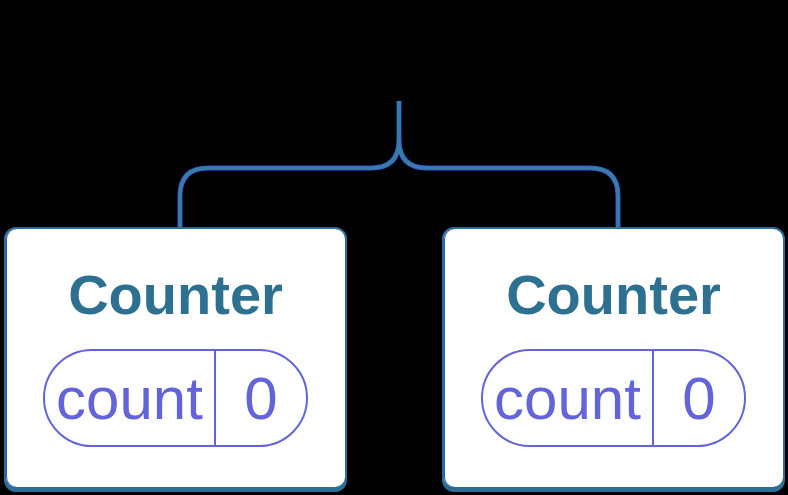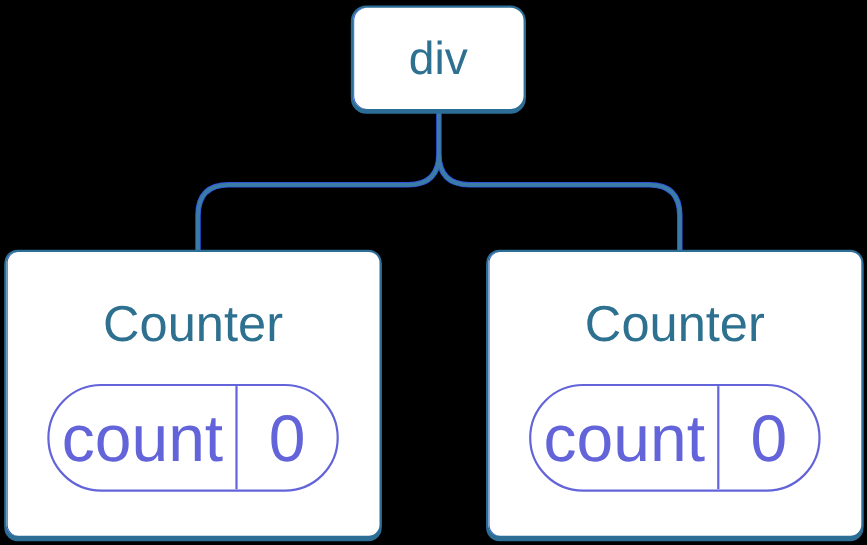--- a/index.html
+++ b/index.html
@@ -64,22 +64,22 @@
     align-items: center;
     box-shadow: 0 3px 0 var(--teal-border, #2d6e96),
                 inset 1px 0 0 var(--accent-blue, #2f55e0);
   }
   .card.left  { left: 4px; }
   .card.right { left: 442px; }
   .card-title {
     margin-top: 38px;
     height: 55px;
     line-height: 55px;
-    font-size: 46px;
-    font-weight: 400;
+    font-size: 56px;
+    font-weight: 700;
     color: var(--teal-text, #2d7090);
   }
   .pill {
     margin-top: 27px;
     width: 265px;
     height: 98px;
     border: 2px solid var(--purple, #6364d9);
     border-radius: 49px;
     box-sizing: border-box;
     display: flex;
@@ -106,23 +106,20 @@
 </head>
 <body>
 
 <div class="canvas">
 
   <svg class="connector" viewBox="0 0 788 495" xmlns="http://www.w3.org/2000/svg" aria-hidden="true">
     <path class="halo" d="M399 101 V140 Q399 168 371 168 H208 Q180 168 180 196 V228 M399 101 V140 Q399 168 427 168 H590 Q618 168 618 196 V228"></path>
     <path class="main" d="M399 101 V140 Q399 168 371 168 H208 Q180 168 180 196 V228 M399 101 V140 Q399 168 427 168 H590 Q618 168 618 196 V228"></path>
   </svg>
 
-  <div class="node root">
-    <span>div</span>
-  </div>
 
   <div class="node card left">
     <div class="card-title">Counter</div>
     <div class="pill">
       <div class="pill-cell pill-key">count</div>
       <div class="pill-cell pill-value">0</div>
     </div>
   </div>
 
   <div class="node card right">

